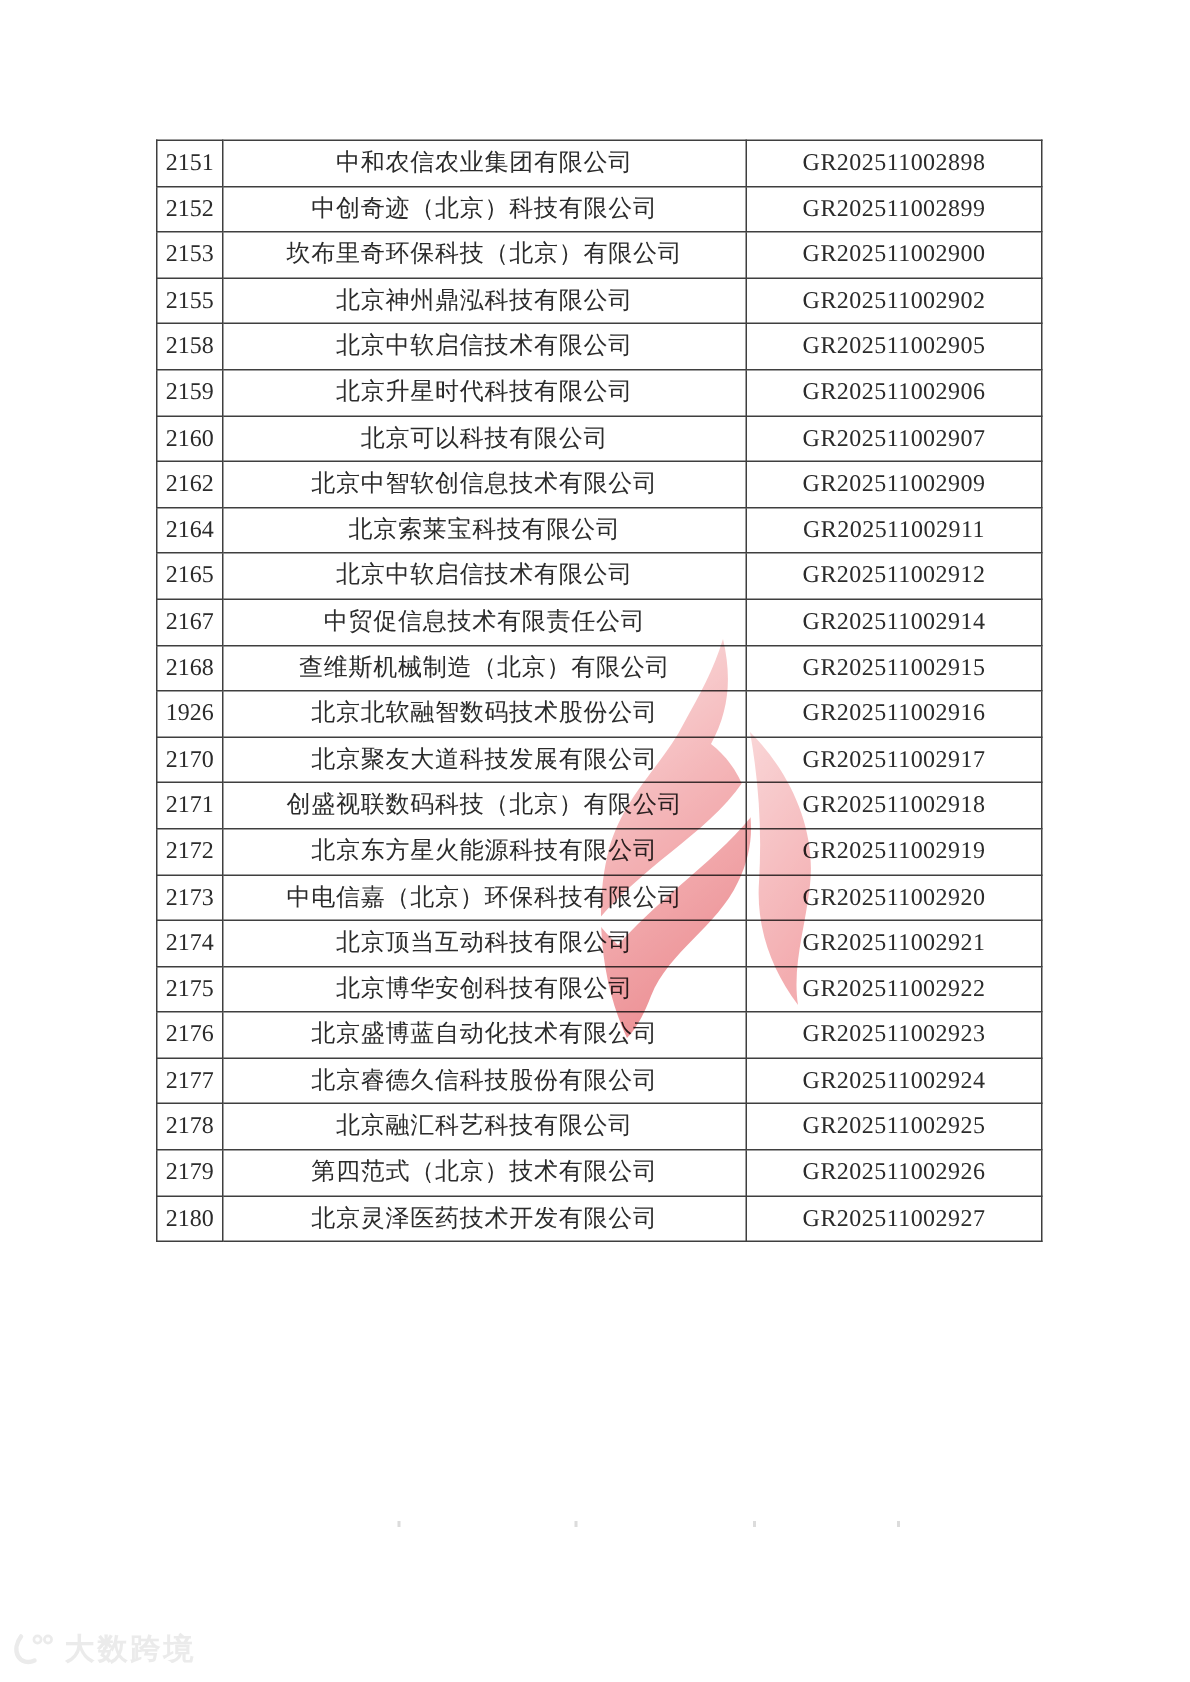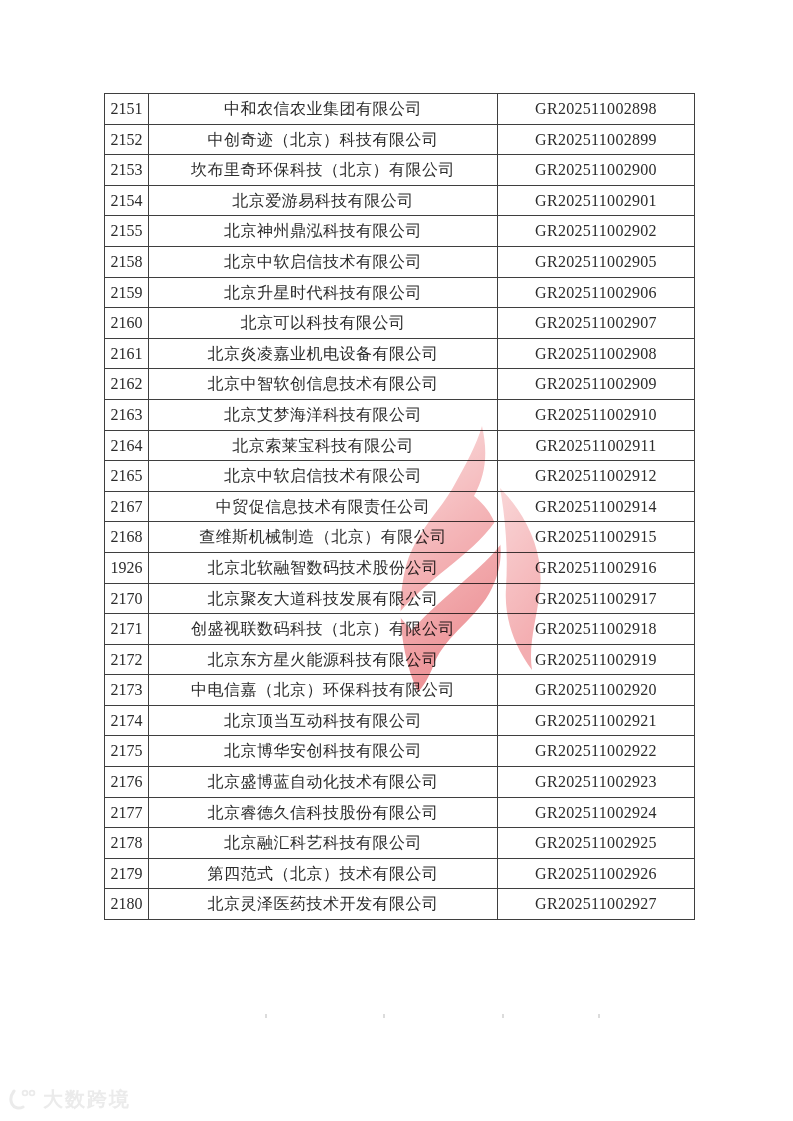--- a/index.html
+++ b/index.html
@@ -105,25 +105,20 @@
       <td class="col-company">中创奇迹（北京）科技有限公司</td>
       <td class="col-code">GR202511002899</td>
     </tr>
 
     <tr>
       <td class="col-no">2153</td>
       <td class="col-company">坎布里奇环保科技（北京）有限公司</td>
       <td class="col-code">GR202511002900</td>
     </tr>
 
-    <tr>
-      <td class="col-no">2154</td>
-      <td class="col-company">北京爱游易科技有限公司</td>
-      <td class="col-code">GR202511002901</td>
-    </tr>
 
     <tr>
       <td class="col-no">2155</td>
       <td class="col-company">北京神州鼎泓科技有限公司</td>
       <td class="col-code">GR202511002902</td>
     </tr>
 
 
 
     <tr>
@@ -137,37 +132,27 @@
       <td class="col-company">北京升星时代科技有限公司</td>
       <td class="col-code">GR202511002906</td>
     </tr>
 
     <tr>
       <td class="col-no">2160</td>
       <td class="col-company">北京可以科技有限公司</td>
       <td class="col-code">GR202511002907</td>
     </tr>
 
-    <tr>
-      <td class="col-no">2161</td>
-      <td class="col-company">北京炎凌嘉业机电设备有限公司</td>
-      <td class="col-code">GR202511002908</td>
-    </tr>
 
     <tr>
       <td class="col-no">2162</td>
       <td class="col-company">北京中智软创信息技术有限公司</td>
       <td class="col-code">GR202511002909</td>
     </tr>
 
-    <tr>
-      <td class="col-no">2163</td>
-      <td class="col-company">北京艾梦海洋科技有限公司</td>
-      <td class="col-code">GR202511002910</td>
-    </tr>
 
     <tr>
       <td class="col-no">2164</td>
       <td class="col-company">北京索莱宝科技有限公司</td>
       <td class="col-code">GR202511002911</td>
     </tr>
 
     <tr>
       <td class="col-no">2165</td>
       <td class="col-company">北京中软启信技术有限公司</td>

